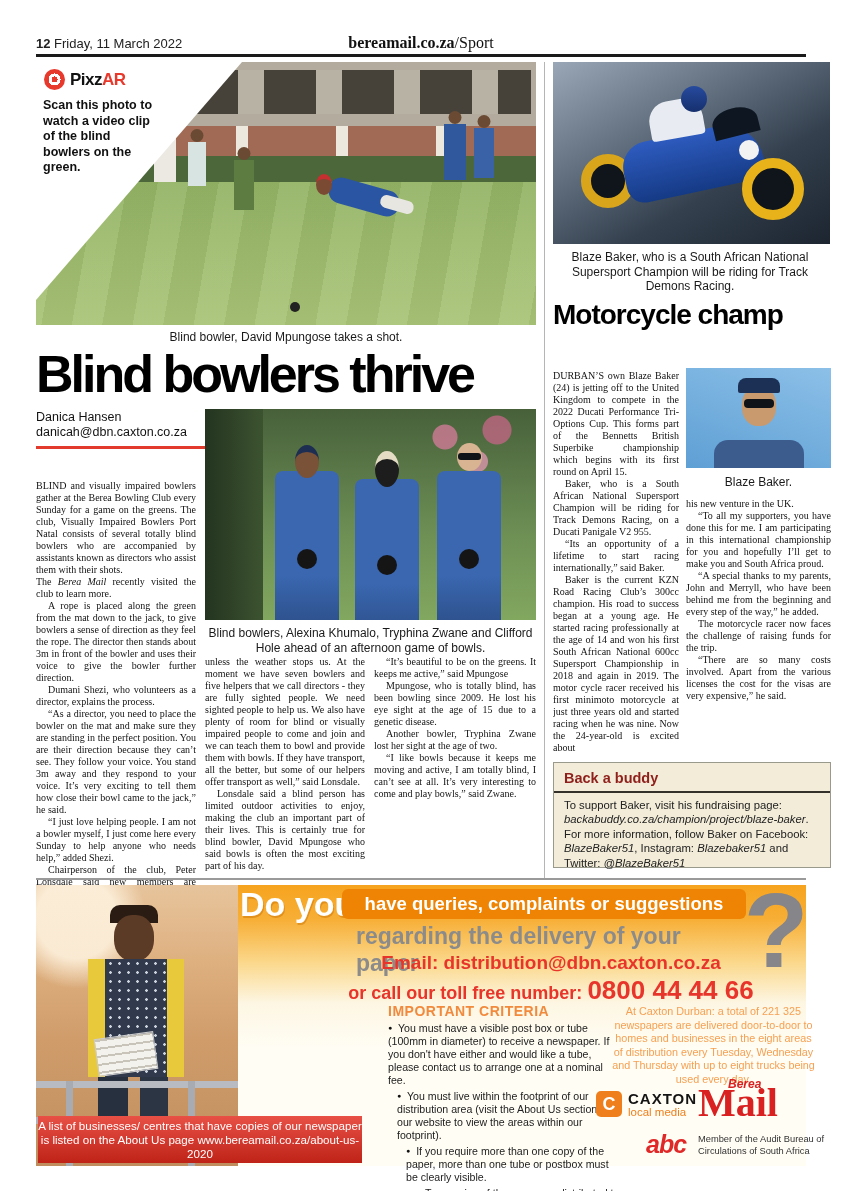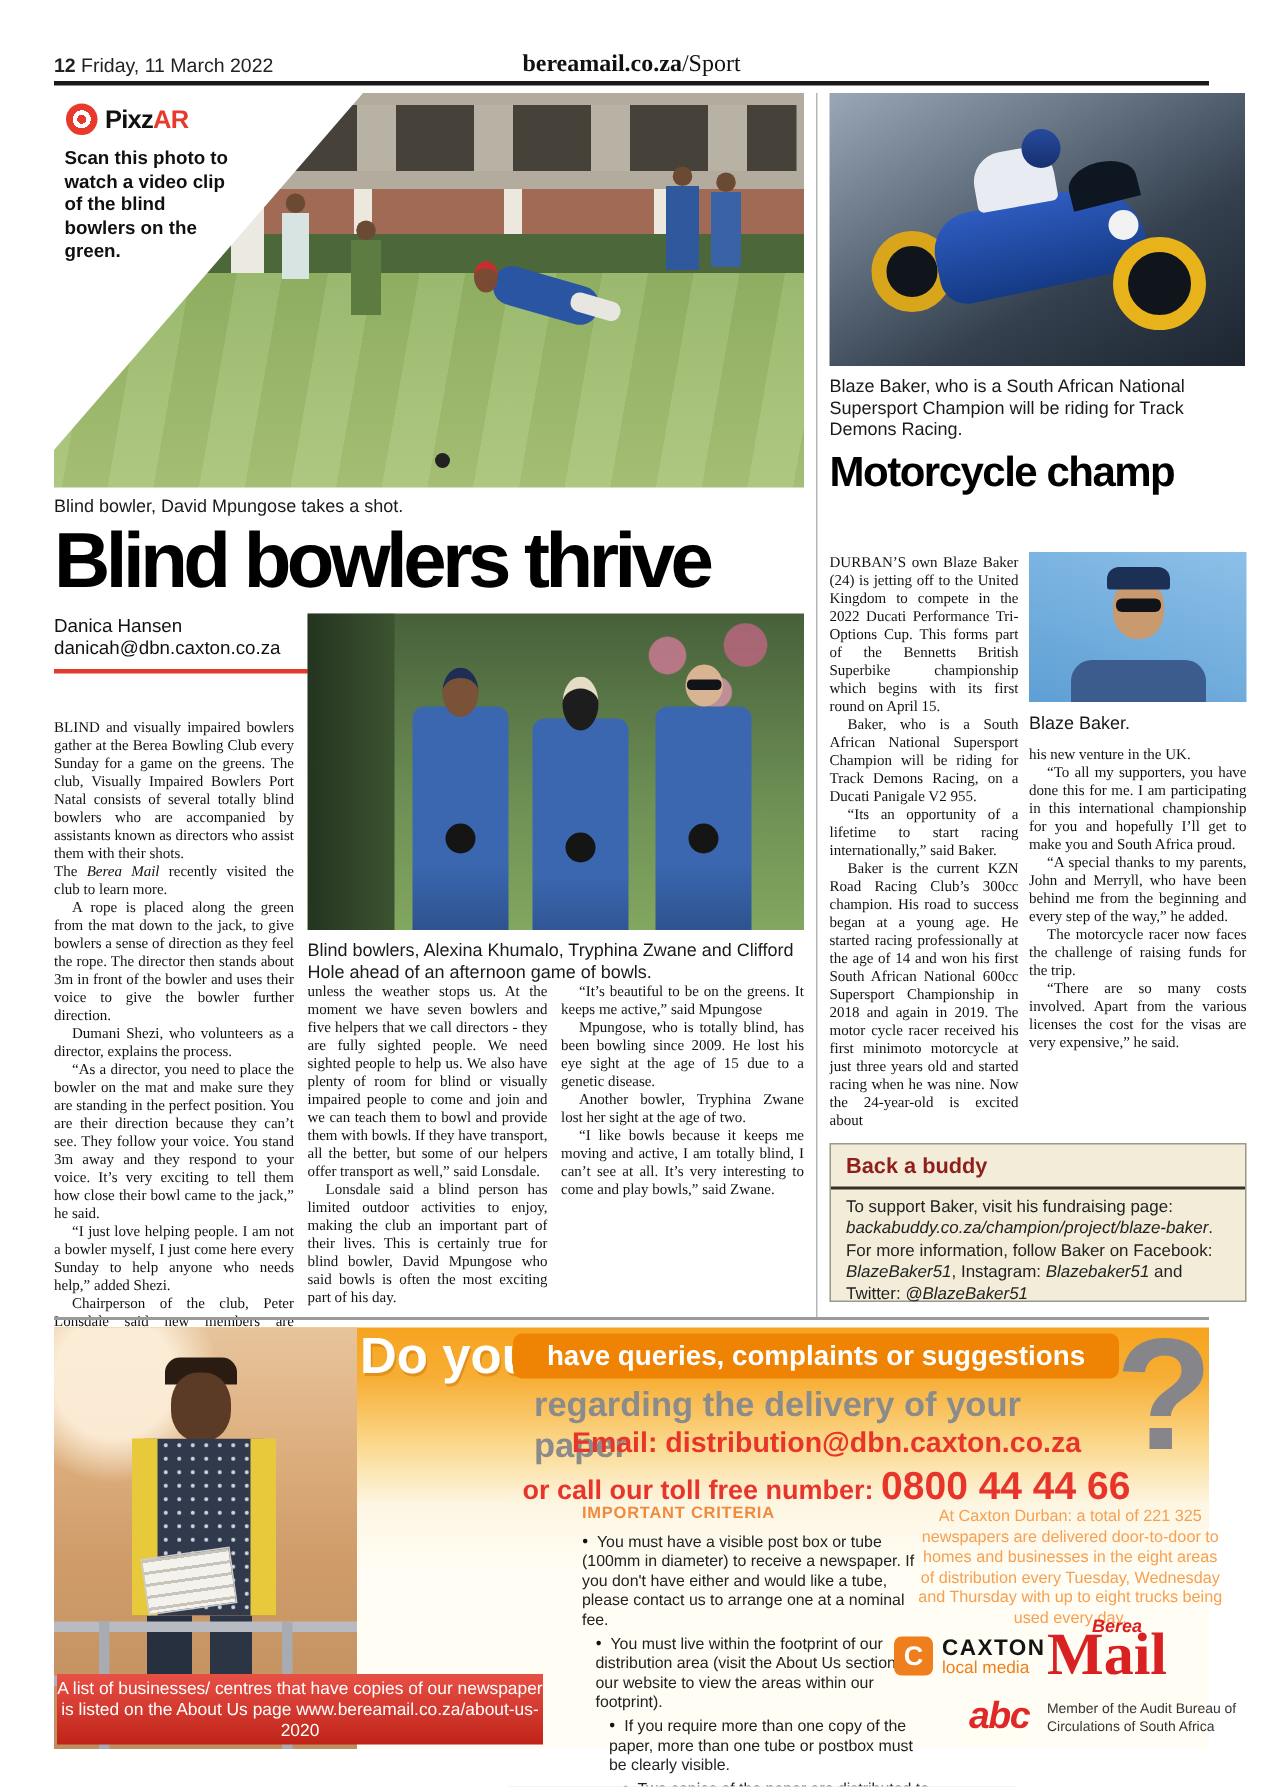--- a/index.html
+++ b/index.html
@@ -29,21 +29,21 @@
   
   #pix-tri{left:0;top:0;width:212px;height:240px;background:#fff;
      clip-path:polygon(0 0,206px 0,0 238px);}
   #pix-logo{left:8px;top:7px;display:flex;align-items:center;gap:5px;}
   #pix-icon{width:21px;height:21px;border-radius:50%;
      background:radial-gradient(circle at 50% 50%, #e8392d 0 3px, #ffffff 3px 6px, #e8392d 6px);}
   #pix-word{font-size:17px;font-weight:900;letter-spacing:-0.5px;}
   #pix-word .red{color:#e8392d;}
   #pix-note{left:7px;top:36px;width:110px;font-size:12.5px;font-weight:bold;line-height:15.5px;color:#101010;}
   
-  .caption{font-size:12px;line-height:14.5px;color:#1a1a1a;}
+  .caption{font-size:12px;line-height:14.5px;color:#1a1a1a;text-align:center;}
   #headline1{left:36px;top:347px;width:506px;font-size:52px;line-height:55px;font-weight:bold;
      letter-spacing:-3px;color:#000;}
   #byline{left:36px;top:410px;font-size:12.5px;line-height:15px;color:#111;}
   #byline-rule{left:36px;top:446px;width:172px;height:3px;background:#e23b2e;}
   .bodycol{position:absolute;font-family:"Liberation Serif",serif;font-size:10px;line-height:12px;
      text-align:justify;color:#121212;overflow:hidden;}
   .para{margin:0;text-indent:12px;}
   .para.ni{text-indent:0;}
   .it{font-style:italic;}
   #col1{left:36px;top:480px;width:160px;height:427px;}
@@ -70,21 +70,21 @@
      linear-gradient(180deg,#f6a41f 0%,#f7ae35 12%,#fbd98e 28%,#fdf6e3 42%,#fffdf4 58%,#fffdf4 100%);}
   #ad-doyou{left:204px;top:0px;font-size:34px;font-weight:900;color:#ffffff;text-shadow:1px 2px 0 rgba(200,110,0,.45);}
   #ad-strip{left:306px;top:4px;width:404px;height:30px;background:#ef8404;border-radius:6px;
      color:#fff;font-size:18.5px;font-weight:bold;text-align:center;line-height:30px;}
   #ad-sub{left:320px;top:38px;width:390px;text-align:left;font-size:23px;font-weight:bold;color:#8b8b8b;}
   #ad-qmark{left:698px;top:-8px;width:84px;text-align:center;font-size:106px;line-height:1;
      font-weight:900;color:#85858a;}
   #ad-email{left:300px;top:67px;width:430px;text-align:center;font-size:19px;font-weight:bold;color:#e8352b;}
   #ad-phone{left:280px;top:90px;width:470px;text-align:center;font-size:18px;font-weight:bold;color:#e8352b;}
   #ad-phone .num{font-size:26px;font-weight:900;}
-  #ad-crit-title{left:352px;top:118px;font-size:11px;font-weight:bold;letter-spacing:.5px;color:#f18a3d;}
+  #ad-crit-title{left:352px;top:118px;font-size:14px;font-weight:bold;letter-spacing:.5px;color:#f18a3d;}
   #ad-crit{left:352px;top:136px;width:234px;font-size:10.6px;line-height:13px;color:#222;}
   .bullet-item{margin-bottom:2px;}
   .bullet-item .dot{font-size:7px;vertical-align:2px;margin-right:3px;color:#111;}
   #ad-note{left:575px;top:120px;width:205px;text-align:center;font-size:10.8px;line-height:13.5px;color:#f6a052;}
   #caxton-icon{left:560px;top:206px;width:26px;height:26px;background:#ee7f1c;border-radius:5px;
      color:#fff;font-size:18px;font-weight:900;text-align:center;line-height:26px;}
   #caxton-name{left:592px;top:205px;font-size:15px;font-weight:bold;letter-spacing:1px;color:#141414;}
   #caxton-sub{left:592px;top:221px;font-size:11.5px;color:#ee7f1c;}
   #berea-logo{left:662px;top:192px;width:130px;}
   #berea-top{position:absolute;left:30px;top:0px;font-size:12px;font-weight:bold;font-style:italic;color:#d92121;}

